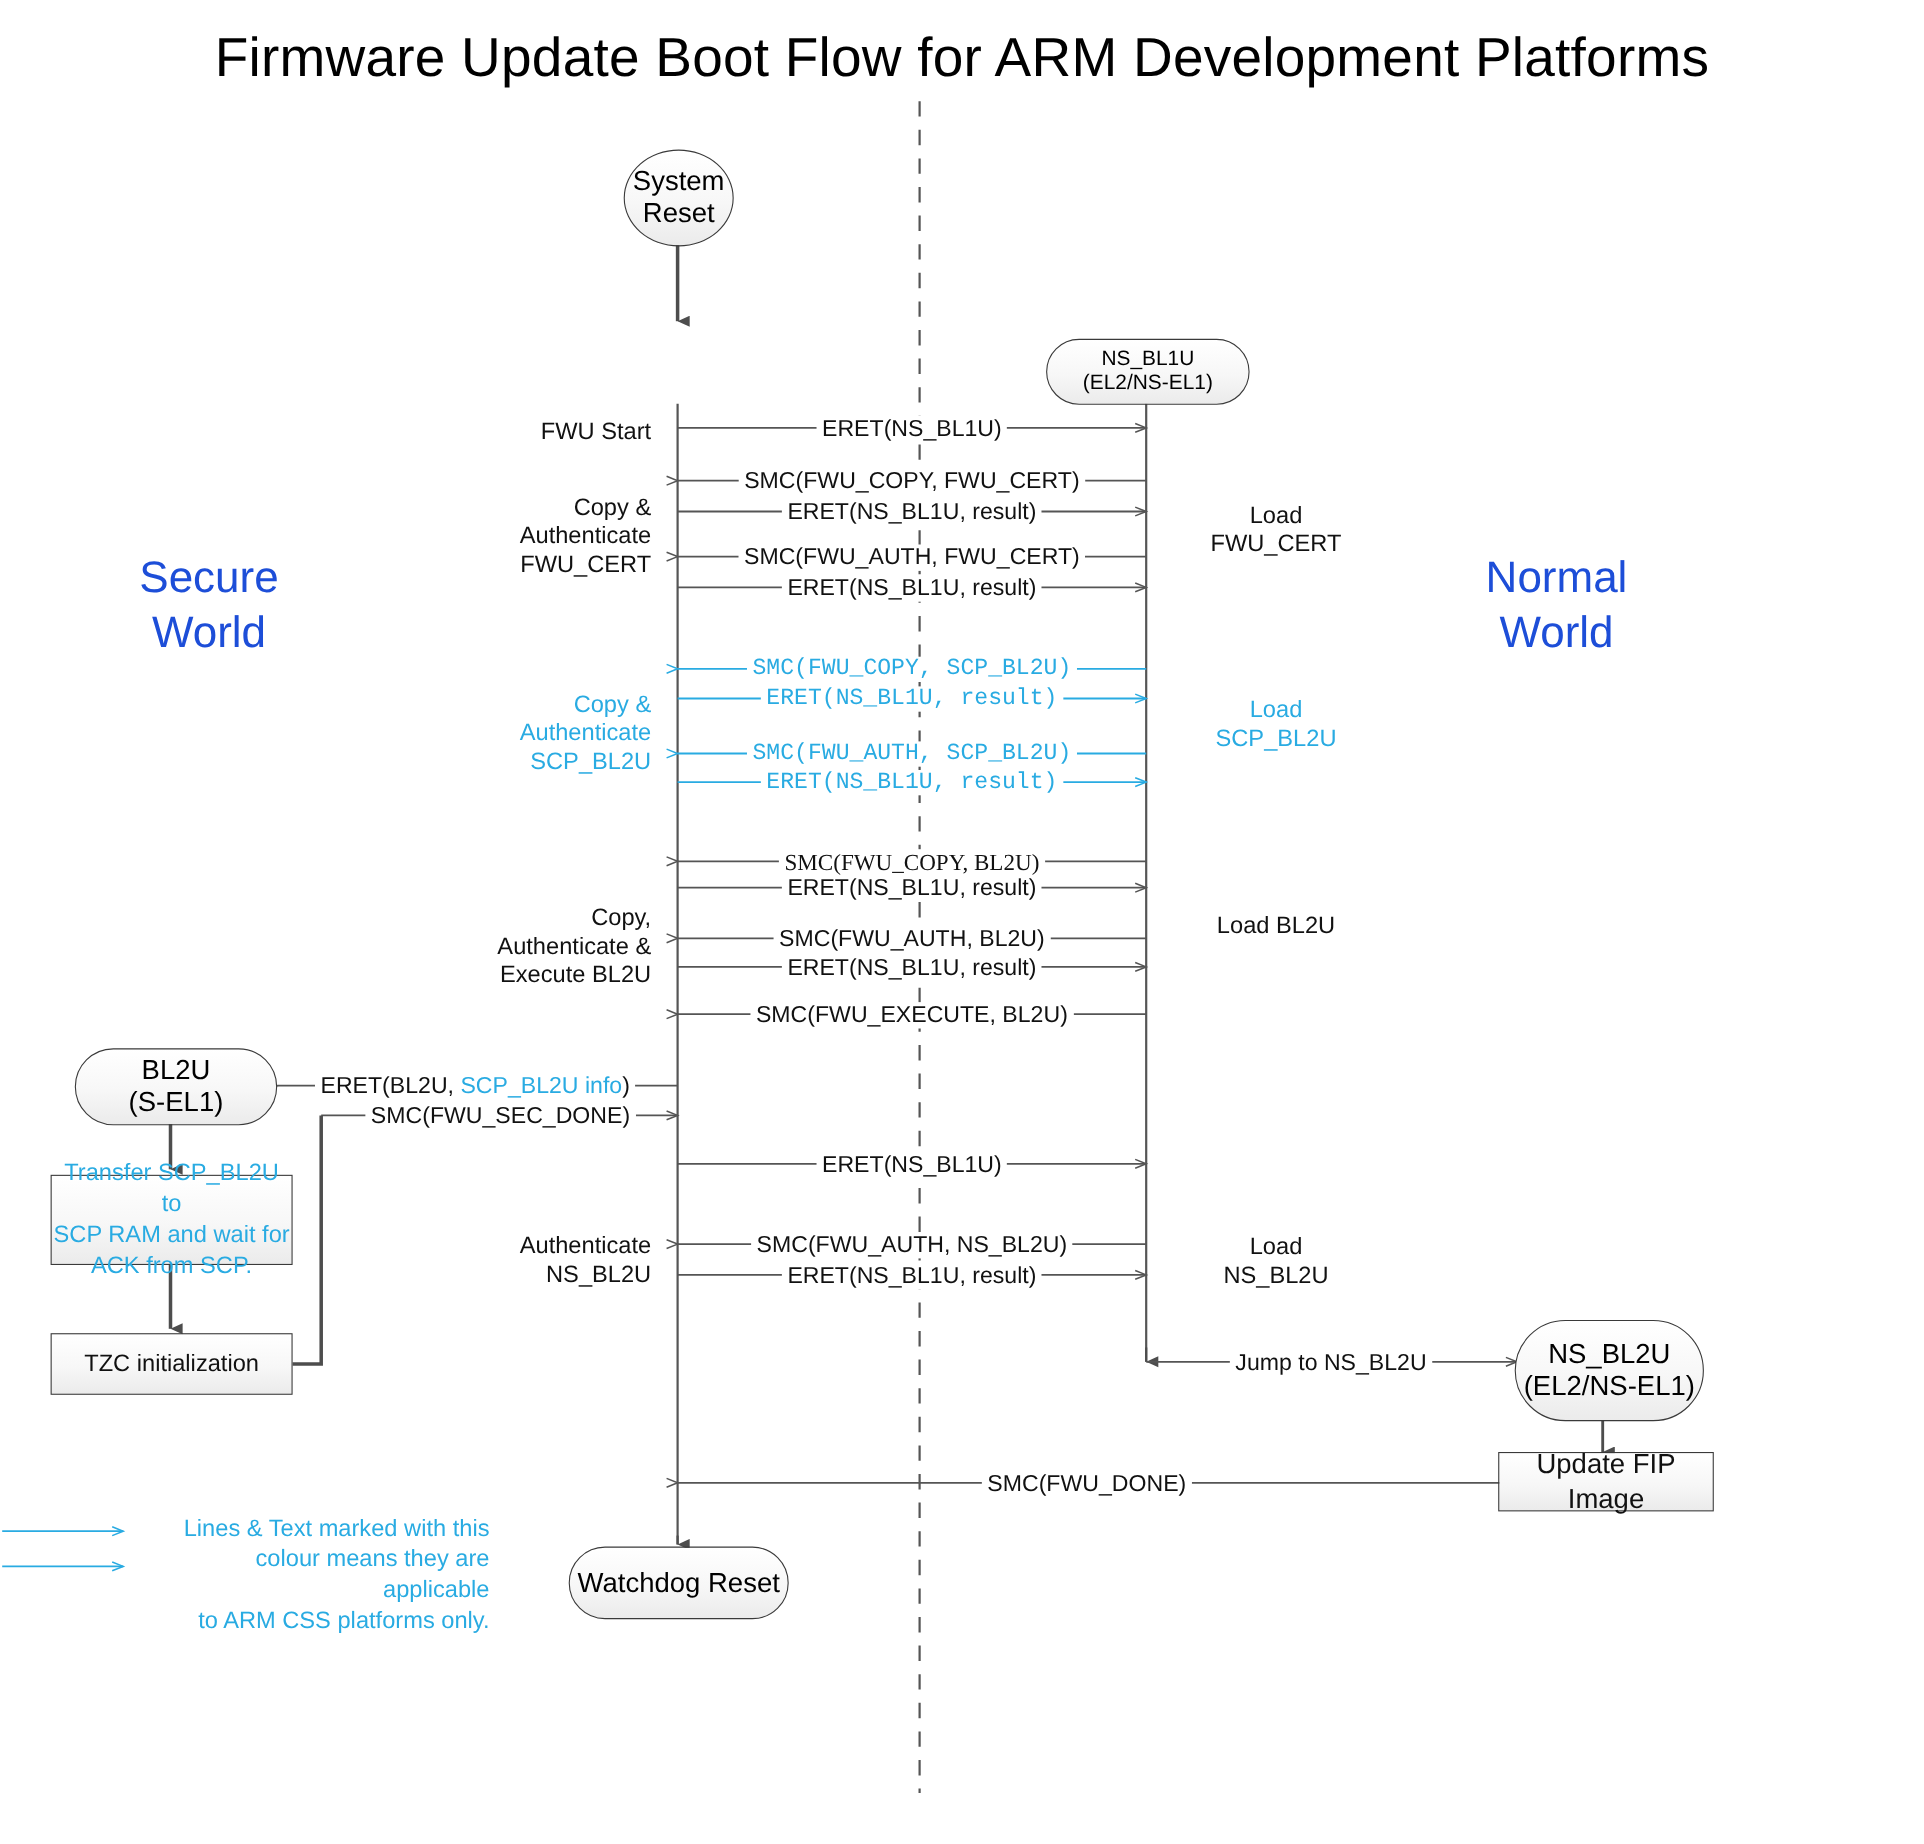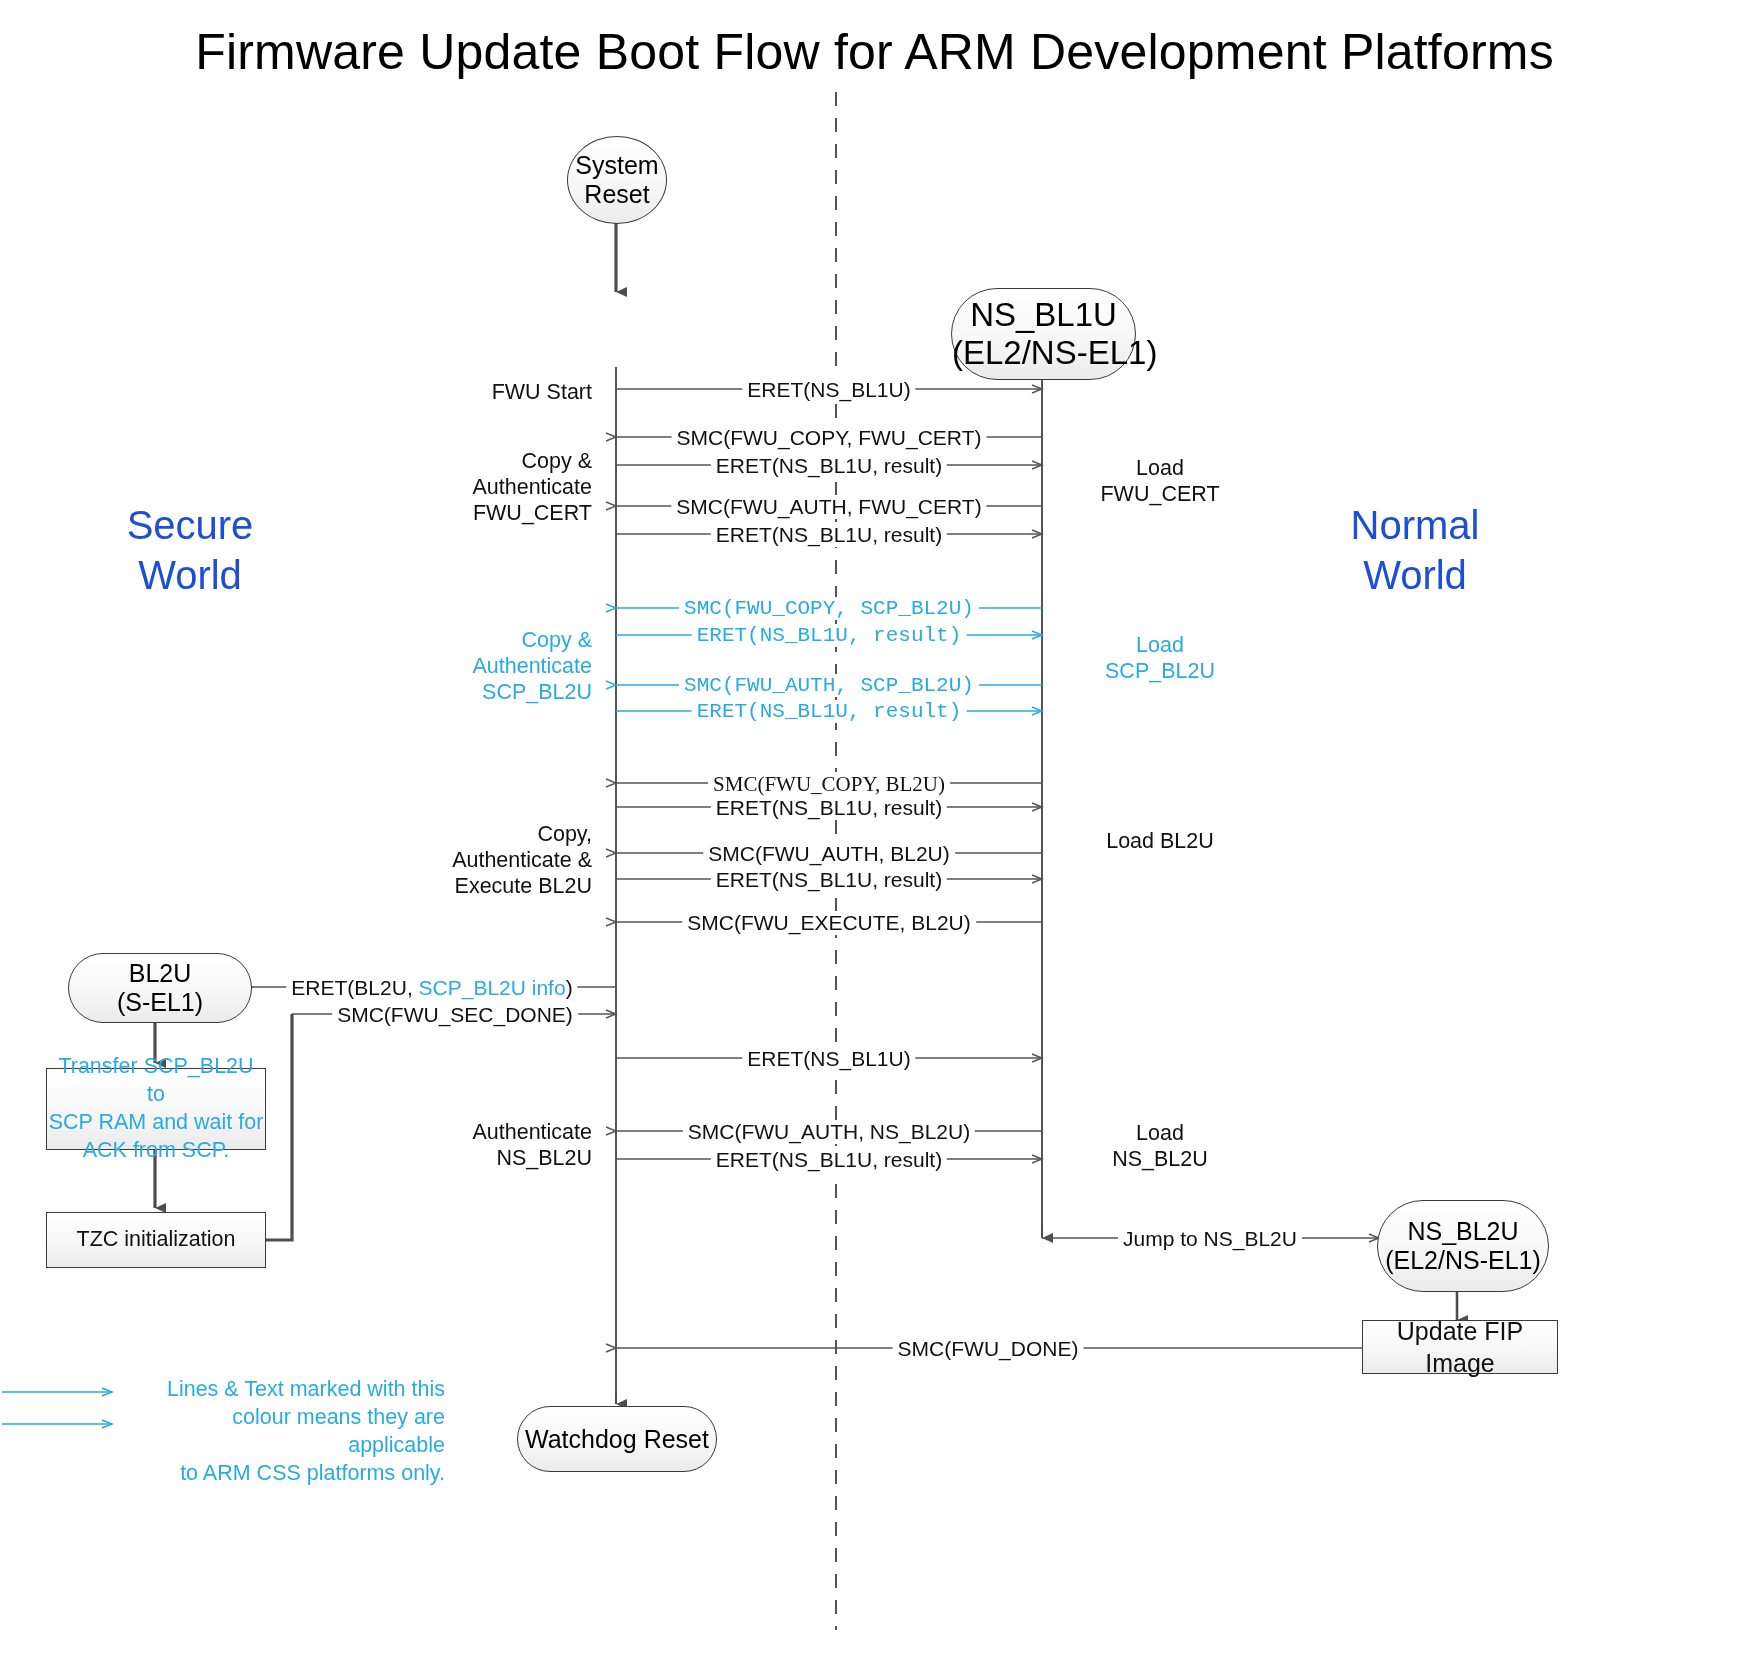--- a/index.html
+++ b/index.html
@@ -46,20 +46,21 @@
     line-height: 1.25;
     color: #1d4ed8;
   }
   
   .node {
     position: absolute;
     box-sizing: border-box;
     background: linear-gradient(to bottom, #ffffff 0%, #f7f7f7 55%, #ebebeb 100%);
     border: 1.6px solid #3a3a3a;
     display: flex;
+    align-items: center;
     justify-content: center;
     flex-direction: column;
     text-align: center;
     color: #000;
   }
   .node.rounded { border-radius: 46px; }
   .node.ellipse { border-radius: 50%; }
   .node.rect { border-radius: 0; }
   .node .line1, .node .line2 { display: block; white-space: pre; }
 
@@ -187,21 +188,21 @@
     <div style="white-space:pre-line">Normal
 World</div>
   </div>
 
   <div class="node ellipse" style="left:567px; top:136px; width:100px; height:88px; font-size:25px;">
     <span class="line1">System</span>
     <span class="line2">Reset</span>
   </div>
 
 
-  <div class="node rounded" style="left:951px; top:288px; width:185px; height:92px; font-size:33px;">
+  <div class="node rounded" style="left:951px; top:308px; width:185px; height:60px; font-size:19px;">
     <span class="line1">NS_BL1U</span>
     <span class="line2">(EL2/NS-EL1)</span>
   </div>
 
   <div class="node rounded" style="left:68px; top:953px; width:184px; height:70px; font-size:25px;">
     <span class="line1">BL2U</span>
     <span class="line2">(S-EL1)</span>
   </div>
 
   <div class="node rounded" style="left:1377px; top:1200px; width:172px; height:92px; font-size:25px;">

